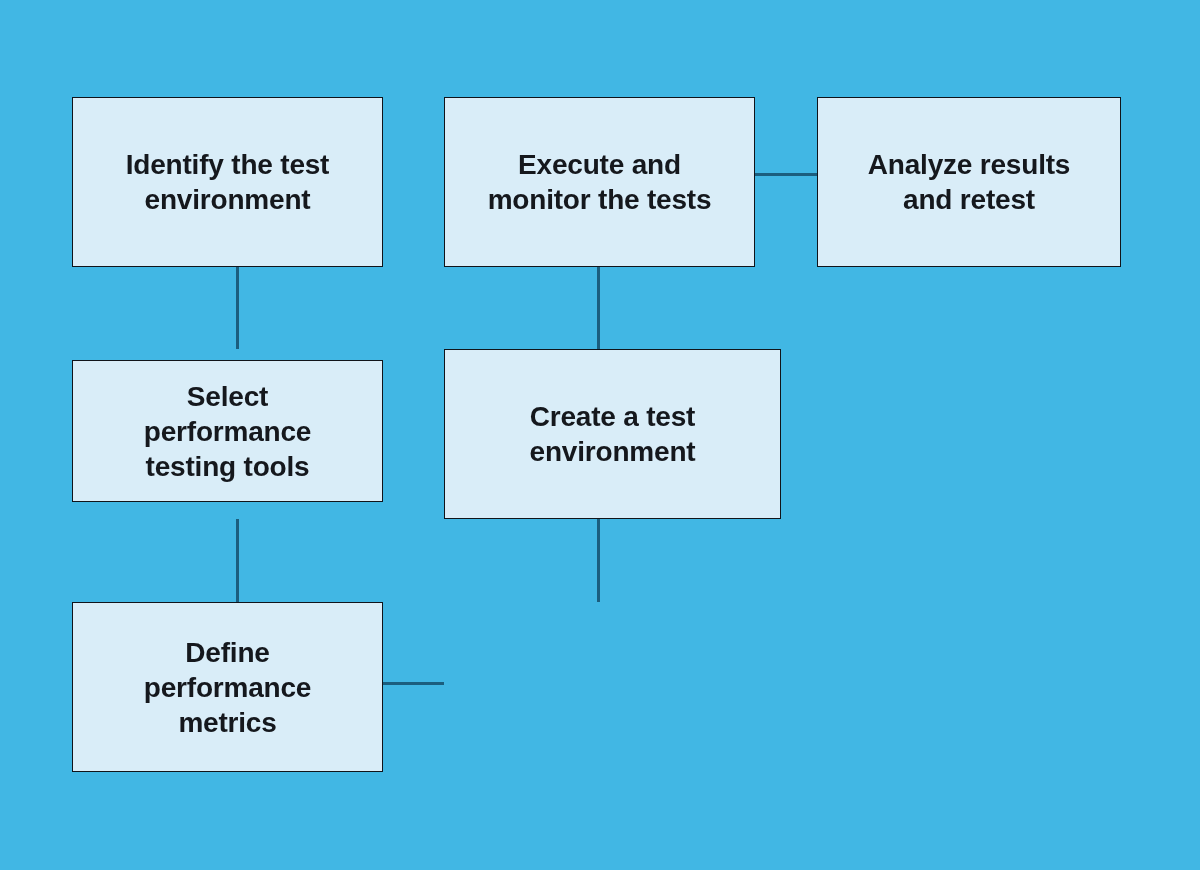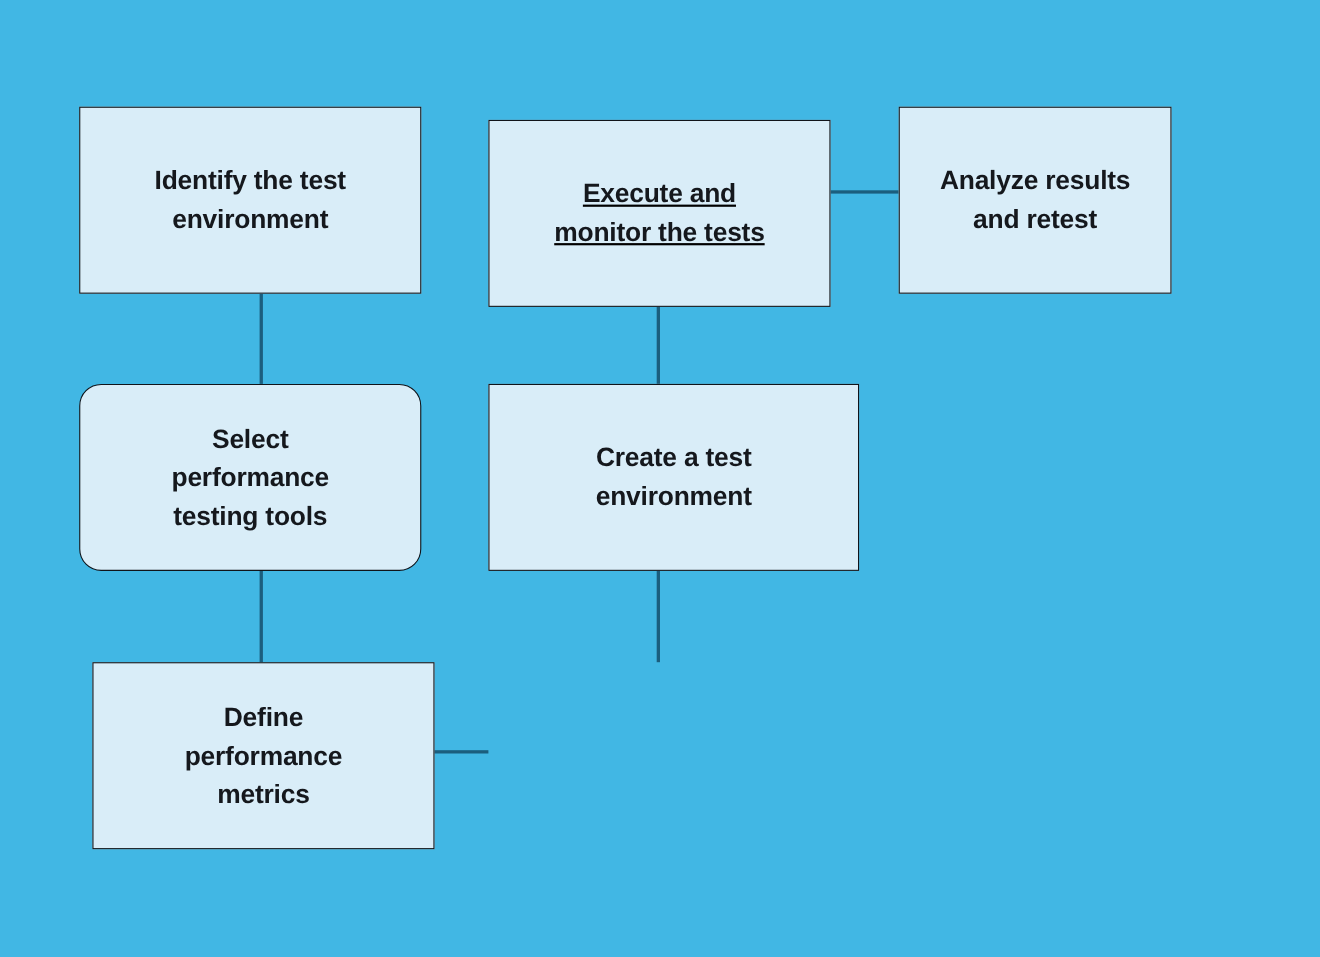--- a/index.html
+++ b/index.html
@@ -24,21 +24,21 @@
   .node {
     position: absolute;
     background: var(--node-fill);
     border: 1.5px solid var(--node-border);
     display: flex;
     align-items: center;
     justify-content: center;
   }
   .node-label {
     font-weight: 700;
-    font-size: 24px;
+    font-size: 28px;
     line-height: 35px;
     letter-spacing: -0.2px;
     color: var(--text);
     text-align: center;
     white-space: pre-line;
   }
   .edge {
     position: absolute;
     background: var(--connector);
   }
@@ -52,38 +52,38 @@
   <div class="edge" style="left:236px; top:519px; width:3px; height:83px;"></div>
   <div class="edge" style="left:383px; top:682px; width:61px; height:3px;"></div>
   <div class="edge" style="left:597px; top:519px; width:3px; height:83px;"></div>
   <div class="edge" style="left:597px; top:267px; width:3px; height:82px;"></div>
   <div class="edge" style="left:755px; top:173px; width:62px; height:3px;"></div>
 
   <div class="node" style="left:72px; top:97px; width:311px; height:170px;">
     <span class="node-label">Identify the test
 environment</span>
   </div>
-  <div class="node" style="left:444px; top:109px; width:311px; height:170px;text-decoration:underline;">
+  <div class="node" style="left:444px; top:97px; width:311px; height:170px;">
     <span class="node-label">Execute and
 monitor the tests</span>
   </div>
-  <div class="node" style="left:817px; top:97px; width:248px; height:170px;">
+  <div class="node" style="left:817px; top:97px; width:304px; height:170px;">
     <span class="node-label">Analyze results
 and retest</span>
   </div>
 
-  <div class="node" style="left:72px; top:349px; width:311px; height:170px;border-radius:20px;">
+  <div class="node" style="left:72px; top:360px; width:311px; height:142px;">
     <span class="node-label">Select
 performance
 testing tools</span>
   </div>
   <div class="node" style="left:444px; top:349px; width:337px; height:170px;">
     <span class="node-label">Create a test
 environment</span>
   </div>
 
-  <div class="node" style="left:72px; top:602px; width:311px; height:170px;margin-left:12px;">
+  <div class="node" style="left:72px; top:602px; width:311px; height:170px;">
     <span class="node-label">Define
 performance
 metrics</span>
   </div>
 
 </div>
 
 </body></html>

